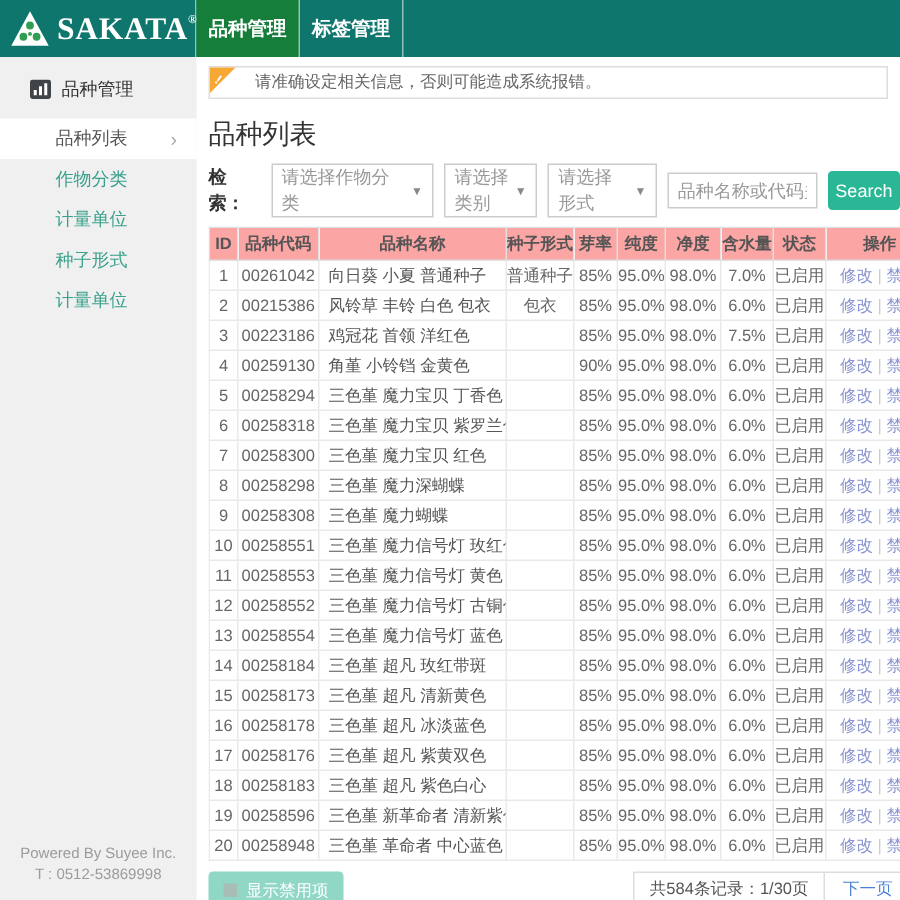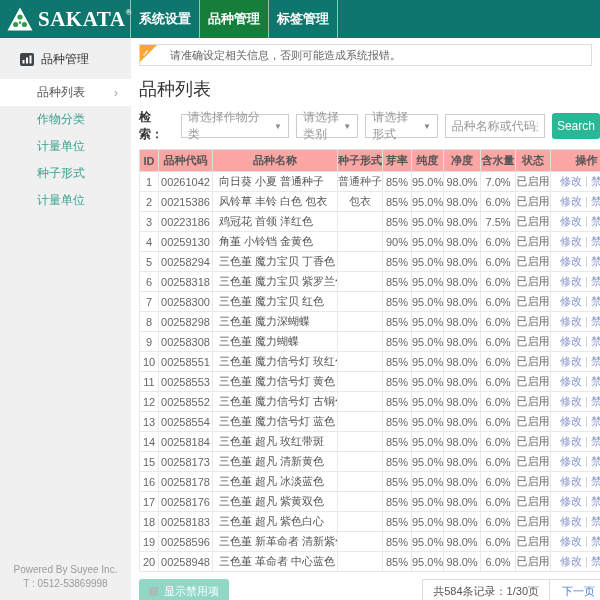--- a/index.html
+++ b/index.html
@@ -39,21 +39,21 @@
                   border-top:17px solid #f7a733; border-right:17px solid transparent; }
   .alert-mark { position:absolute; top:-2px; left:4px; color:#fff; font-size:9px; font-weight:bold;
                 transform:rotate(38deg); }
 
   .page-title { font-size:18px; color:#333; font-weight:400; margin:11px 0 8px; }
 
   
   .search-row { display:flex; align-items:center; gap:7px; font-size:12px; }
   .search-label { font-weight:bold; color:#333; }
   .filter-selects { display:contents; }
-  .select { height:24px; border:1px solid #ccc; background:#fff; display:flex; align-items:center;
+  .select { height:36px; border:1px solid #ccc; background:#fff; display:flex; align-items:center;
             justify-content:space-between; padding:0 6px; color:#999; cursor:pointer; }
   .select .caret { font-size:8px; color:#888; margin-left:4px; }
   .sel-0 { width:112px; } .sel-1 { width:64px;justify-content:flex-end; } .sel-2 { width:75px; }
   .kw-input { width:100px; height:24px; border:1px solid #ccc; padding:0 6px; font-size:12px; color:#333; }
   .kw-input::placeholder { color:#999; }
   .search-btn { width:50px; height:26px; background:#29b795; border:none; color:#fff; font-size:12px;
                 border-radius:3px; cursor:pointer; }
 
   
   .table-wrap { margin-top:6px; width:462px; overflow:hidden; }
@@ -89,21 +89,20 @@
         <path d="M13 0.5 L25.5 23.5 L0.5 23.5 Z" fill="#ffffff"></path>
         <circle cx="13" cy="10" r="2.6" fill="#2f9e53"></circle>
         <circle cx="8.6" cy="17.5" r="2.6" fill="#2f9e53"></circle>
         <circle cx="17.4" cy="17.5" r="2.6" fill="#2f9e53"></circle>
         <circle cx="13" cy="15.6" r="1.3" fill="#2f9e53"></circle>
       </svg>
     </span>
     <span class="wordmark"><span>SAKATA</span><span class="reg">®</span></span>
   </div>
   <div class="nav-tabs">
-      <div class="nav-tab">系统设置</div>
       <div class="nav-tab active">品种管理</div>
       <div class="nav-tab">标签管理</div>
     </div>
 </div>
 
 <div class="content">
 
   <div class="sidebar">
     <div class="side-header">
       <span style="display:inline-flex;">

